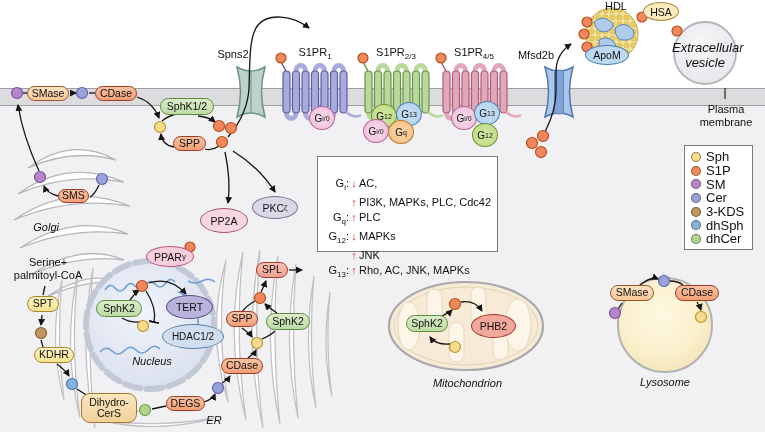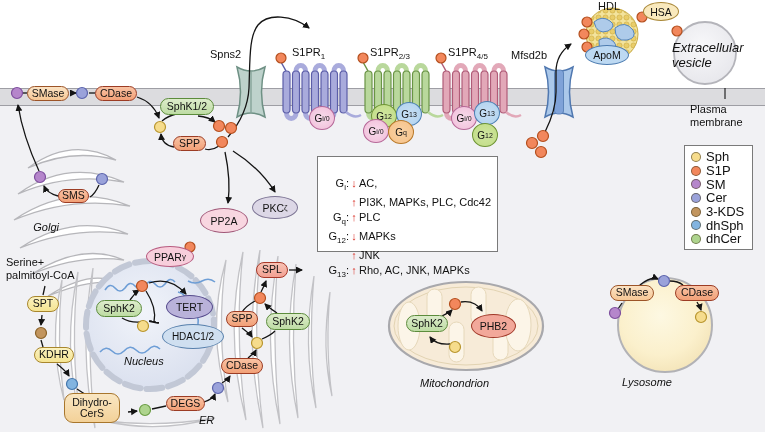--- a/index.html
+++ b/index.html
@@ -2,21 +2,21 @@
 <html><head>
 <meta charset="utf-8">
 <style>
   html,body{margin:0;padding:0;background:#fff;}
   #fig{position:relative;width:765px;height:432px;overflow:hidden;background:#ffffff;
        font-family:"Liberation Sans","DejaVu Sans",sans-serif;color:#111;}
   #cytoplasm{position:absolute;left:0;top:104px;width:765px;height:328px;background:#f1f1f4;}
   #membrane{position:absolute;left:0;top:88px;width:765px;height:16px;background:#dcdcdf;
             border-top:1px solid #9e9ea4;border-bottom:1px solid #9e9ea4;}
   svg.art{position:absolute;left:0;top:0;}
-  .lbl{position:absolute;font-size:11px;line-height:1.15;text-align:left;white-space:nowrap;}
+  .lbl{position:absolute;font-size:11px;line-height:1.15;text-align:center;white-space:nowrap;}
   .lbl.left{text-align:right;}
   .ital{font-style:italic;}
   .lbl sub{font-size:8px;}
   .pill{position:absolute;display:flex;align-items:center;justify-content:center;
         border-radius:9px;font-size:10.5px;line-height:1.05;border:1.4px solid #000;
         text-align:center;box-sizing:border-box;padding:0 3px;}
   .pill.two{flex-direction:column;}
   .peach {background:linear-gradient(#fbe3c4,#f6c795);border-color:#9c5428;}
   .salmon{background:linear-gradient(#f9c3a4,#f2a077);border-color:#9c3c24;}
   .green {background:linear-gradient(#ddeccb,#bedca4);border-color:#5c8c3c;}
@@ -314,21 +314,21 @@
       <div>palmitoyl-CoA</div>
   </div>
 
   <div class="pill peach" style="left:27px;top:86px;width:42px;height:15px">SMase</div>
   <div class="pill salmon" style="left:95px;top:86px;width:42px;height:15px">CDase</div>
   <div class="pill green" style="left:160px;top:98px;width:54px;height:17px">SphK1/2</div>
   <div class="pill salmon" style="left:173px;top:136px;width:33px;height:15px">SPP</div>
   <div class="pill salmon" style="left:58px;top:189px;width:31px;height:14px">SMS</div>
   <div class="pill yellow" style="left:27px;top:296px;width:32px;height:16px">SPT</div>
   <div class="pill yellow" style="left:34px;top:347px;width:40px;height:16px">KDHR</div>
-  <div class="pill tan two" style="left:64px;top:393px;width:56px;height:30px">
+  <div class="pill tan two" style="left:81px;top:393px;width:56px;height:30px">
     <div>Dihydro-</div>
       <div>CerS</div>
   </div>
   <div class="pill salmon" style="left:166px;top:396px;width:39px;height:15px">DEGS</div>
   <div class="pill salmon" style="left:221px;top:358px;width:42px;height:16px">CDase</div>
   <div class="pill salmon" style="left:226px;top:311px;width:32px;height:16px">SPP</div>
   <div class="pill green" style="left:266px;top:313px;width:44px;height:17px">SphK2</div>
   <div class="pill rose" style="left:256px;top:262px;width:32px;height:16px">SPL</div>
   <div class="pill green" style="left:96px;top:300px;width:46px;height:17px">SphK2</div>
   <div class="pill green" style="left:406px;top:315px;width:42px;height:17px">SphK2</div>

